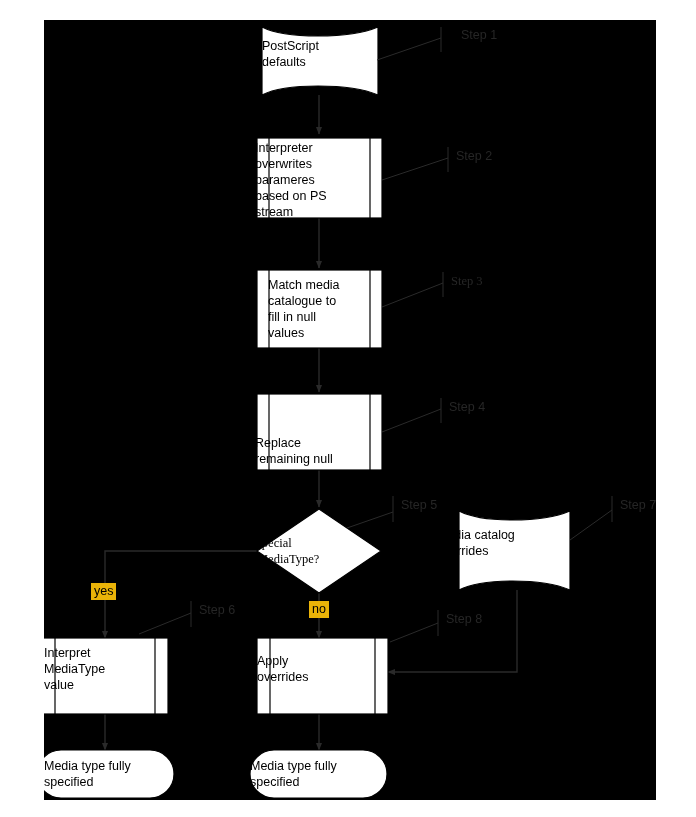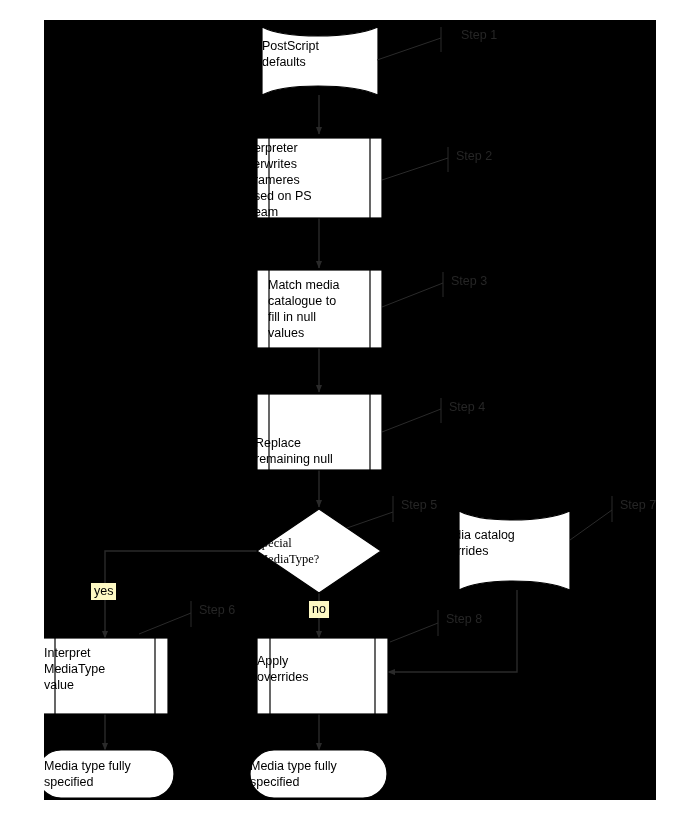--- a/index.html
+++ b/index.html
@@ -46,21 +46,21 @@
     position: absolute;
     color: #262626;
     font-size: 12.5px;
     line-height: 15px;
     white-space: nowrap;
   }
 
   
   .edge-label {
     position: absolute;
-    background: #fef9c3;
+    background: #eab308;
     color: #000000;
     font-size: 12.5px;
     line-height: 15px;
     padding: 1px 3px;
   }
 </style>
 </head>
 <body>
 
 <div id="canvas"></div>
@@ -163,21 +163,21 @@
 
       <line x1="390" y1="642" x2="438" y2="623"></line>
       <line x1="438" y1="610" x2="438" y2="636"></line>
     </g>
   </g>
 </svg>
 
 <div class="node-label" style="left:262px; top:38px;  width:116px;">PostScript
 defaults</div>
 
-<div class="node-label" style="left:240px; top:140px; width:125px;">Interpreter
+<div class="node-label" style="left:255px; top:140px; width:125px;">Interpreter
 overwrites
 parameres
 based on PS
 stream</div>
 
 <div class="node-label" style="left:268px; top:277px; width:129px;">Match media
 catalogue to
 fill in null
 values</div>
 
@@ -200,21 +200,21 @@
 overrides</div>
 
 <div class="node-label" style="left:44px;  top:758px; width:130px;">Media type fully
 specified</div>
 
 <div class="node-label" style="left:250px; top:758px; width:137px;">Media type fully
 specified</div>
 
 <div class="step-label" style="left:449px; top:28px;margin-left:12px;">Step 1</div>
 <div class="step-label" style="left:456px; top:149px;">Step 2</div>
-<div class="step-label" style="left:451px; top:274px;">Step 3</div>
+<div class="step-label" style="left:451px; top:274px;font-family:Liberation Serif, serif;">Step 3</div>
 <div class="step-label" style="left:449px; top:400px;">Step 4</div>
 <div class="step-label" style="left:401px; top:498px;">Step 5</div>
 <div class="step-label" style="left:199px; top:603px;text-align:right;">Step 6</div>
 <div class="step-label" style="left:620px; top:498px;">Step 7</div>
 <div class="step-label" style="left:446px; top:612px;">Step 8</div>
 
 <div class="edge-label" style="left:91px;  top:583px;">yes</div>
 <div class="edge-label" style="left:309px; top:601px;">no</div>
 
 </body></html>

